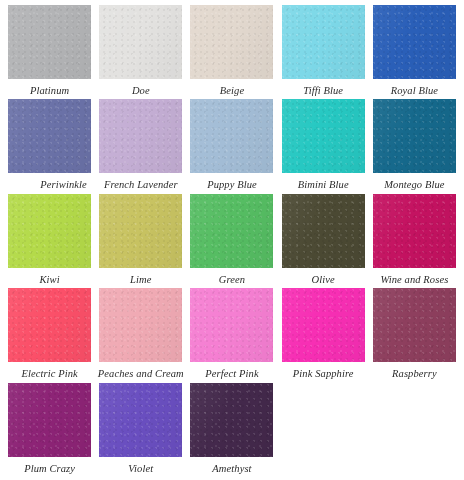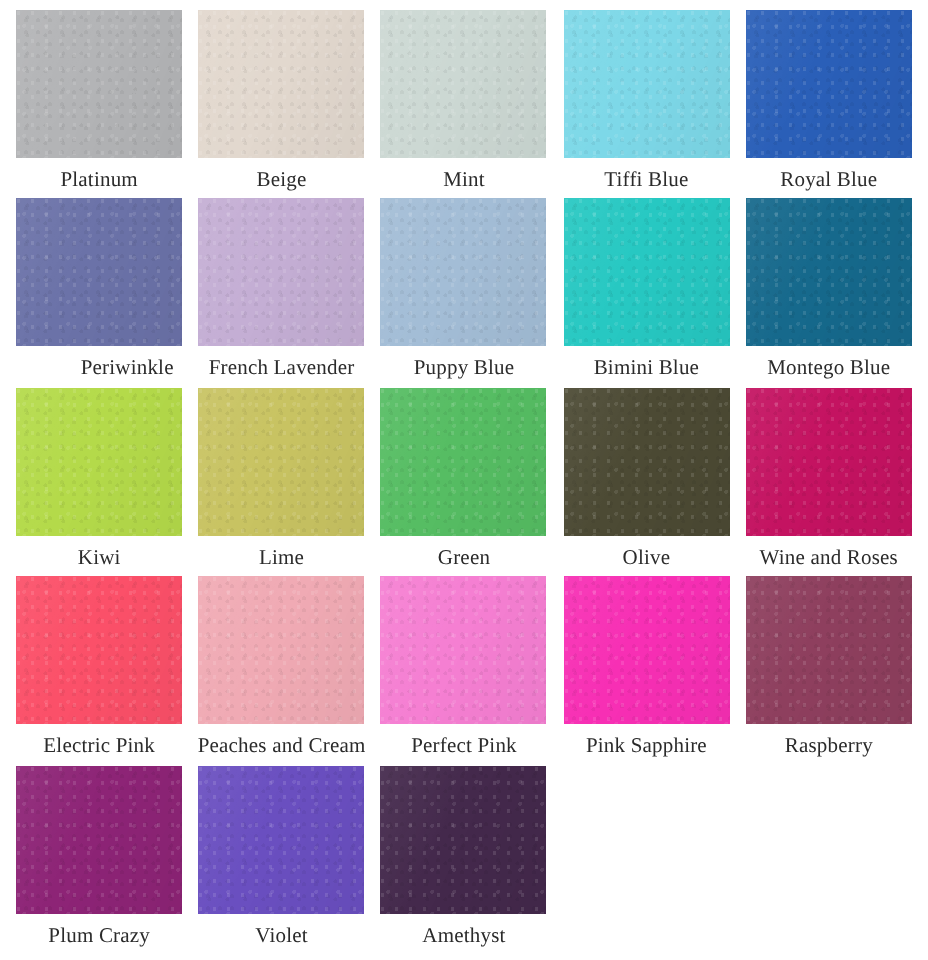--- a/index.html
+++ b/index.html
@@ -19,20 +19,21 @@
 
   #swatch-grid {
     width: 464px;
     height: 480px;
     display: grid;
     grid-template-columns: repeat(5, 1fr);
     grid-template-rows: repeat(5, 1fr);
     column-gap: 0px;
     row-gap: 0px;
     padding: 5px 4px 3px 4px;
+    font-style: italic;
   }
 
   .swatch-cell {
     display: flex;
     flex-direction: column;
     align-items: center;
     justify-content: flex-start;
     width: 100%;
     height: 100%;
   }
@@ -74,26 +75,26 @@
 </style>
 </head>
 <body>
 
 <div id="swatch-grid" style="background: rgb(255, 255, 255); grid-template-columns: repeat(5, 1fr); grid-template-rows: repeat(5, 1fr);">
     <div class="swatch-cell">
       <div class="swatch-chip" style="background-color: rgb(179, 180, 182);"></div>
       <div class="swatch-label" style="color: rgb(43, 43, 43);">Platinum</div>
     </div>
     <div class="swatch-cell">
+      <div class="swatch-chip" style="background-color: rgb(227, 226, 224);"></div>
+      <div class="swatch-label" style="color: rgb(43, 43, 43);">Doe</div>
+    </div>
+    <div class="swatch-cell">
       <div class="swatch-chip" style="background-color: rgb(226, 216, 206);"></div>
       <div class="swatch-label" style="color: rgb(43, 43, 43); text-align: right;">Beige</div>
-    </div>
-    <div class="swatch-cell">
-      <div class="swatch-chip" style="background-color: rgb(204, 216, 211);"></div>
-      <div class="swatch-label" style="color: rgb(43, 43, 43);">Mint</div>
     </div>
     <div class="swatch-cell">
       <div class="swatch-chip" style="background-color: rgb(125, 216, 232);"></div>
       <div class="swatch-label" style="color: rgb(43, 43, 43);">Tiffi Blue</div>
     </div>
     <div class="swatch-cell">
       <div class="swatch-chip" style="background-color: rgb(42, 95, 184);"></div>
       <div class="swatch-label" style="color: rgb(43, 43, 43);">Royal Blue</div>
     </div>
     <div class="swatch-cell">

